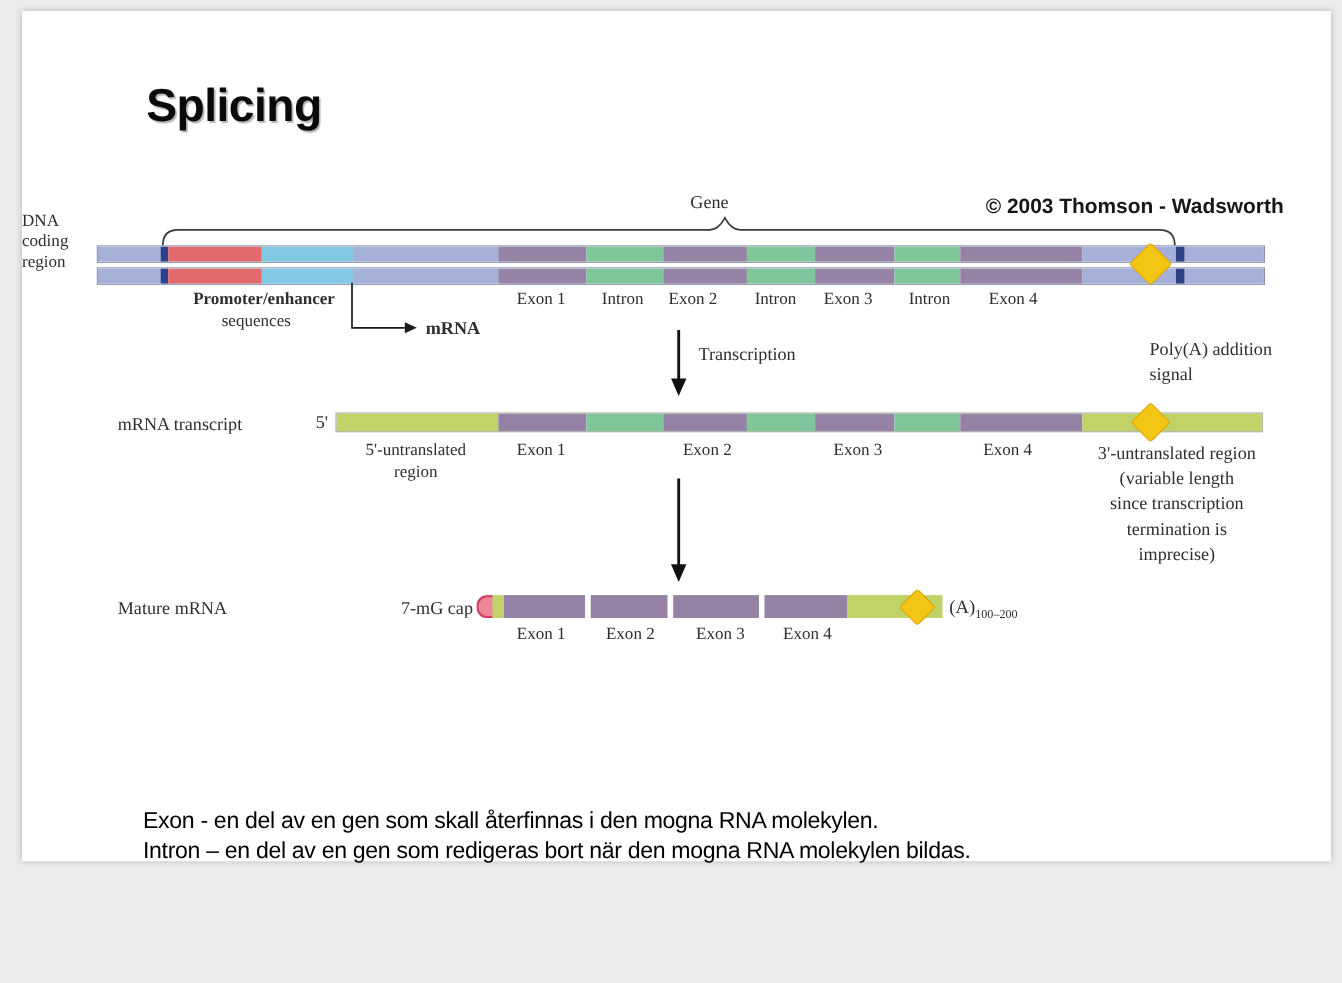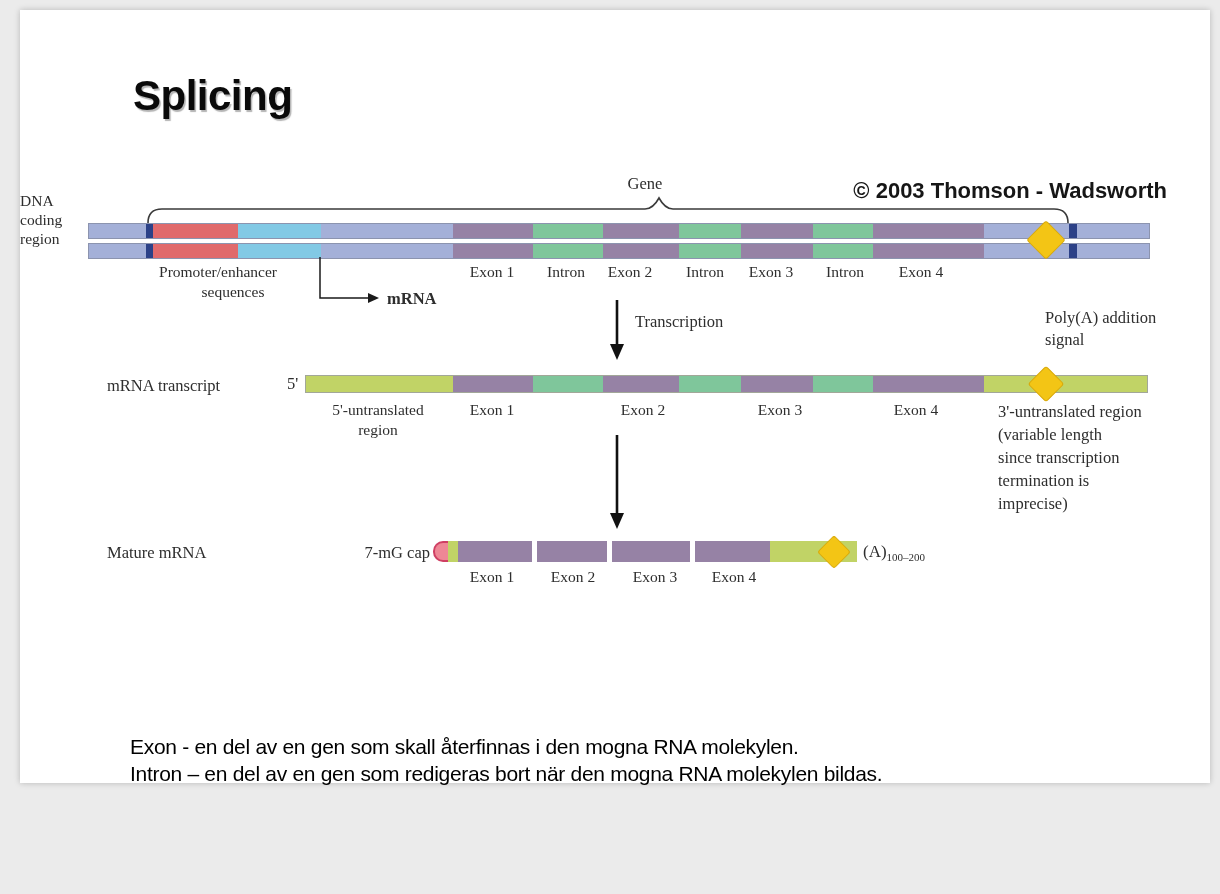--- a/index.html
+++ b/index.html
@@ -11,21 +11,21 @@
     position:absolute;left:20px;top:10px;width:1190px;height:773px;
     background:#ffffff;box-shadow:0 0 6px rgba(0,0,0,0.22);
   }
   .abs{position:absolute;}
   .title{
     font-family:"Liberation Sans",sans-serif;font-size:42px;font-weight:600;
     color:#0a0a0a;letter-spacing:-0.5px;
     text-shadow:1.5px 1.5px 1px rgba(130,130,130,0.6);
   }
   .copyright{
-    font-family:"Liberation Sans",sans-serif;font-size:22px;font-weight:700;color:#161616;
+    font-family:"Liberation Sans",sans-serif;font-size:19px;font-weight:700;color:#161616;
     white-space:nowrap;
   }
   .ser{
     font-family:"Liberation Serif","DejaVu Serif",serif;font-size:15.5px;color:#2e2e2e;
     white-space:nowrap;line-height:19px;
   }
   .ser.big{font-size:16.5px;}
   .c{transform:translateX(-50%);}
   .bar{display:flex;box-sizing:border-box;overflow:hidden;}
   .seg{height:100%;flex:0 0 auto;box-sizing:border-box;}
@@ -94,21 +94,21 @@
         <div class="seg" style="width: 72px; background: rgb(150, 130, 165);"></div>
         <div class="seg" style="width: 60px; background: rgb(127, 198, 155);"></div>
         <div class="seg" style="width: 111px; background: rgb(150, 130, 165);"></div>
         <div class="seg" style="width: 85px; background: rgb(164, 176, 216);"></div>
         <div class="seg" style="width: 8px; background: rgb(44, 65, 135);"></div>
         <div class="seg" style="width: 74px; background: rgb(164, 176, 216);"></div>
       </div>
   </div>
   <div class="diamond" style="left:1012px;top:216px;width:26px;height:26px;"></div>
 
-  <div class="abs ser c" style="left:198px;top:252px;">Promoter/enhancer</div>
+  <div class="abs ser c" style="left:220px;top:252px;font-weight:bold;">Promoter/enhancer</div>
   <div class="abs ser c" style="left:213px;top:272px;">sequences</div>
   <div class="abs ser c" style="left:472px;top:252px;">Exon 1</div>
   <div class="abs ser c" style="left:546px;top:252px;">Intron</div>
   <div class="abs ser c" style="left:610px;top:252px;">Exon 2</div>
   <div class="abs ser c" style="left:685px;top:252px;">Intron</div>
   <div class="abs ser c" style="left:751px;top:252px;">Exon 3</div>
   <div class="abs ser c" style="left:825px;top:252px;">Intron</div>
   <div class="abs ser c" style="left:901px;top:252px;">Exon 4</div>
 
   <svg class="abs" style="left:298px;top:247px;" width="70" height="50">
@@ -143,21 +143,21 @@
     </div>
   <div class="diamond" style="left:1013px;top:361px;width:24px;height:24px;"></div>
 
   <div class="abs ser c" style="left:358px;top:390px;">5'-untranslated</div>
   <div class="abs ser c" style="left:358px;top:410px;">region</div>
   <div class="abs ser c" style="left:472px;top:390px;">Exon 1</div>
   <div class="abs ser c" style="left:623px;top:390px;">Exon 2</div>
   <div class="abs ser c" style="left:760px;top:390px;">Exon 3</div>
   <div class="abs ser c" style="left:896px;top:390px;">Exon 4</div>
 
-  <div class="abs ser big" style="left:978px;top:390px;line-height:23px;">
+  <div class="abs ser big" style="left:978px;top:390px;line-height:23px;text-align:center;">
     <div>3'-untranslated region</div>
     <div>(variable length</div>
     <div>since transcription</div>
     <div>termination is</div>
     <div>imprecise)</div>
   </div>
 
   <svg class="abs" style="left:590px;top:425px;" width="18" height="96">
     <line x1="7" y1="0" x2="7" y2="80" stroke="#111" stroke-width="2.6"></line>
     <polygon points="0,78 14,78 7,94" fill="#111"></polygon>

